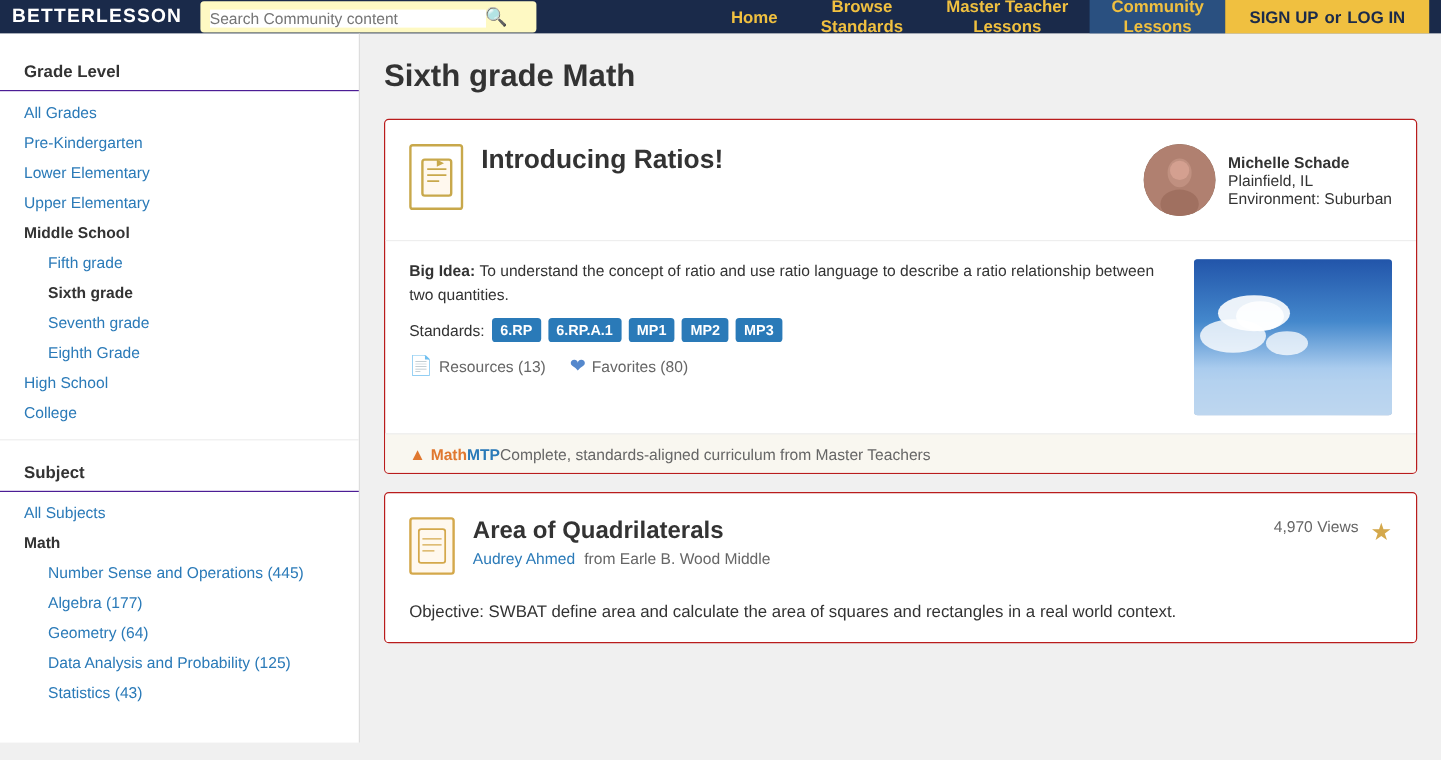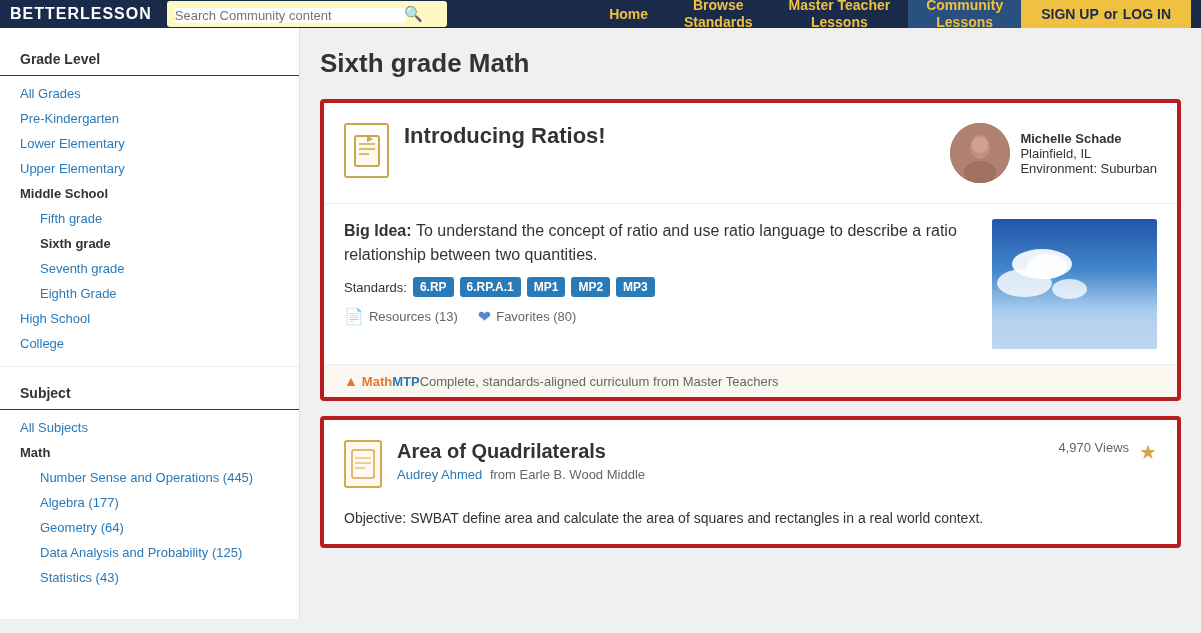--- a/index.html
+++ b/index.html
@@ -134,21 +134,21 @@
     .page-title {
       font-size: 26px;
       font-weight: bold;
       color: #333;
       margin-bottom: 20px;
     }
 
     
     .card {
       background: white;
-      border: 4px solid #b91c1c;
+      border: 1px solid #b91c1c;
       border-radius: 4px;
       margin-bottom: 15px;
       overflow: hidden;
     }
     .card-top {
       display: flex;
       align-items: flex-start;
       padding: 20px;
     }
     .card-icon {
@@ -199,21 +199,21 @@
     .teacher-info { font-size: 13px; }
     .teacher-name { font-weight: bold; }
 
     .card-body {
       padding: 15px 20px;
       border-top: 1px solid #eee;
       display: flex;
       align-items: flex-start;
     }
     .card-body-text { flex: 1; }
-    .card-body-text p { font-size: 16px; line-height: 1.5; margin-bottom: 10px; }
+    .card-body-text p { font-size: 13px; line-height: 1.5; margin-bottom: 10px; }
     .card-body-text .big-idea-label { font-weight: bold; }
     .standards-row { display: flex; align-items: center; gap: 6px; margin-bottom: 10px; }
     .standards-label { font-size: 13px; }
     .standard-badge {
       background: #2a7ab8;
       color: white;
       padding: 3px 7px;
       border-radius: 3px;
       font-size: 12px;
       font-weight: bold;

